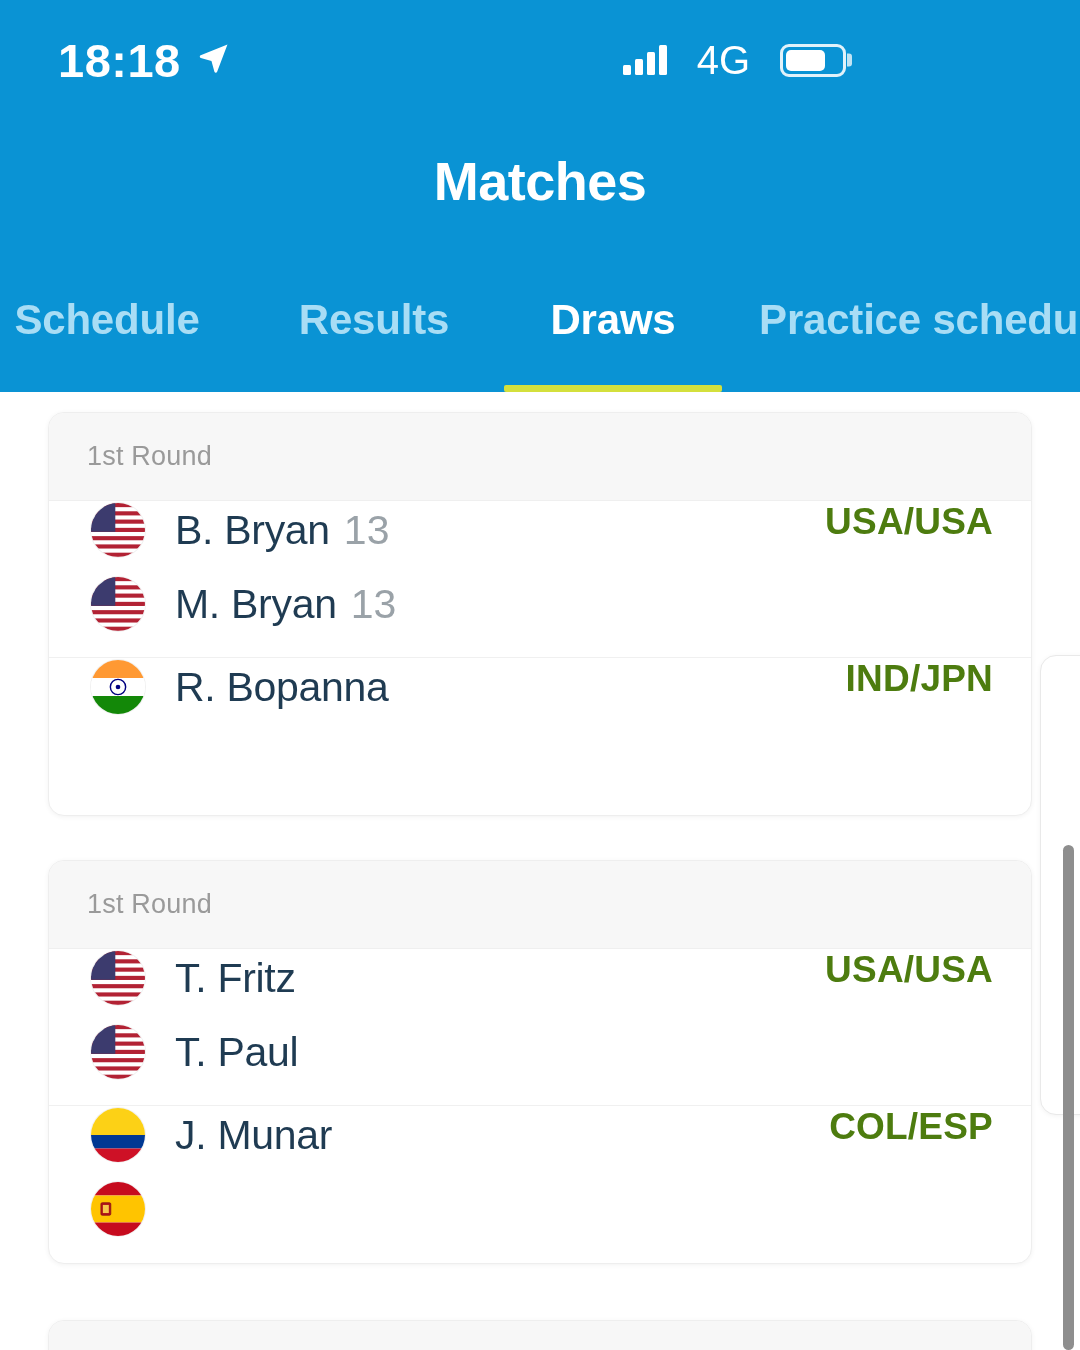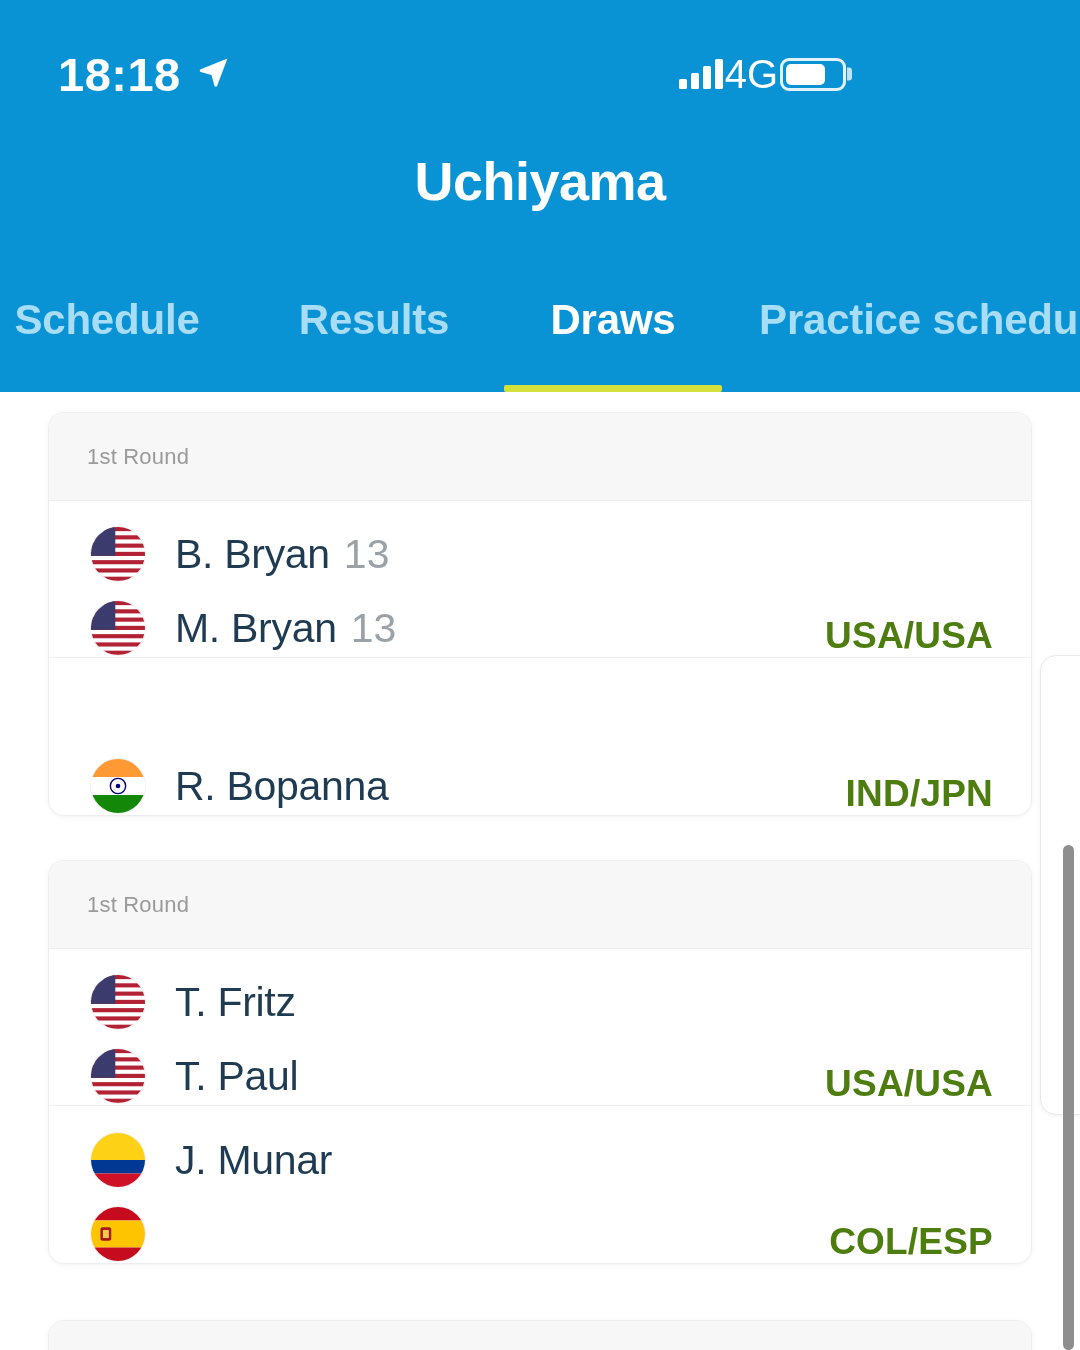--- a/index.html
+++ b/index.html
@@ -26,21 +26,21 @@
     position: absolute;
     top: 0; left: 0;
     width: 1080px;
     height: 392px;
     background: #0a93d4;
   }
 
   
   .status-bar {
     position: absolute;
-    top: 15px; left: 0;
+    top: 1px; left: 0;
     width: 892px;
     height: 118px;
     display: flex;
     align-items: center;
     justify-content: space-between;
     padding: 0 46px 0 58px;
   }
   .status-left {
     display: flex;
     align-items: center;
@@ -51,21 +51,21 @@
     font-size: 47px;
     font-weight: 600;
     letter-spacing: 0.5px;
     line-height: 1;
   }
   .loc-arrow { display: block; }
 
   .status-right {
     display: flex;
     align-items: center;
-    gap: 2px;
+    gap: 30px;
   }
   .signal-bars {
     display: flex;
     align-items: flex-end;
     gap: 4px;
     height: 30px;
   }
   .signal-bars i {
     display: block;
     width: 8px;
@@ -207,30 +207,30 @@
   .card-header {
     height: 88px;
     background: #f7f7f7;
     border-bottom: 1px solid #efefef;
     display: flex;
     align-items: center;
     padding-left: 38px;
   }
   .card-header-label {
     color: #9a9a9a;
-    font-size: 22px;
+    font-size: 27px;
     font-weight: 500;
     letter-spacing: 0.2px;
   }
 
   .team-row {
     position: relative;
     height: 157px;
     display: flex;
-    align-items: flex-end;
+    align-items: flex-start;
     padding: 0 38px 0 42px;
   }
   .team-row.first { border-bottom: 1px solid #f0f0f0; }
 
   .players {
     display: flex;
     flex-direction: column;
     justify-content: center;
     gap: 16px;
     flex: 1 1 auto;
@@ -318,21 +318,21 @@
             <i></i>
         </span>
         <span class="network-label">4G</span>
         <span class="battery">
           <span class="battery-fill" style="width:72%"></span>
           <span class="battery-cap"></span>
         </span>
       </div>
     </div>
 
-    <div class="page-title">Uchiyama</div>
+    <div class="page-title">Matches</div>
 
     <div class="tab-bar">
       <div class="tab tab-schedule">
         <span>Schedule</span>
       </div>
       <div class="tab tab-results">
         <span>Results</span>
       </div>
       <div class="tab tab-draws active">
         <span>Draws</span>

